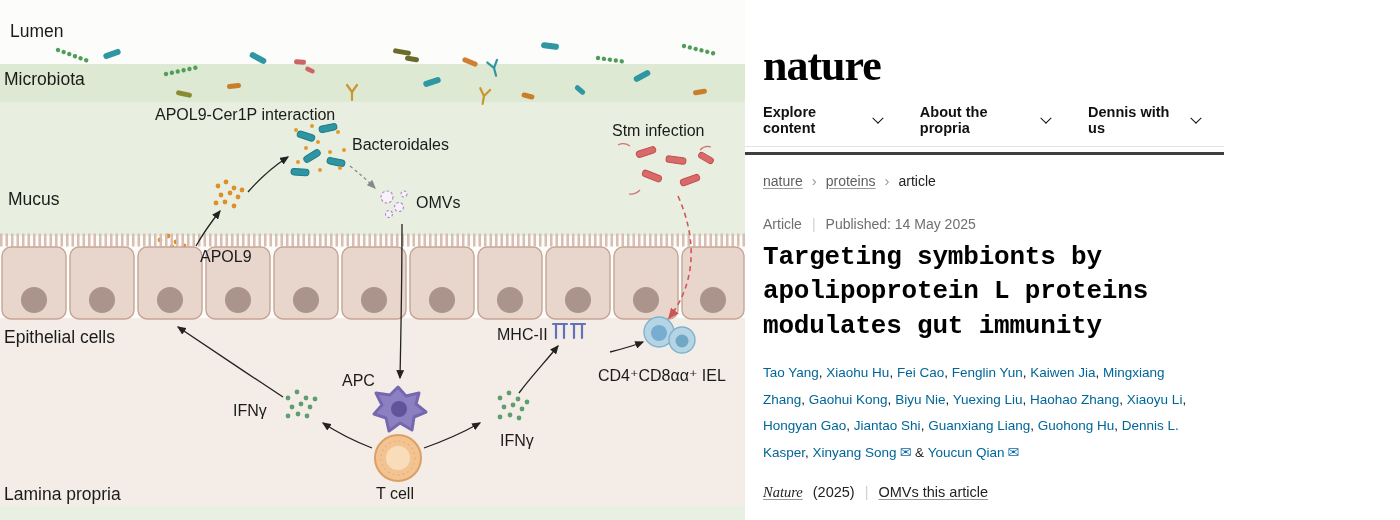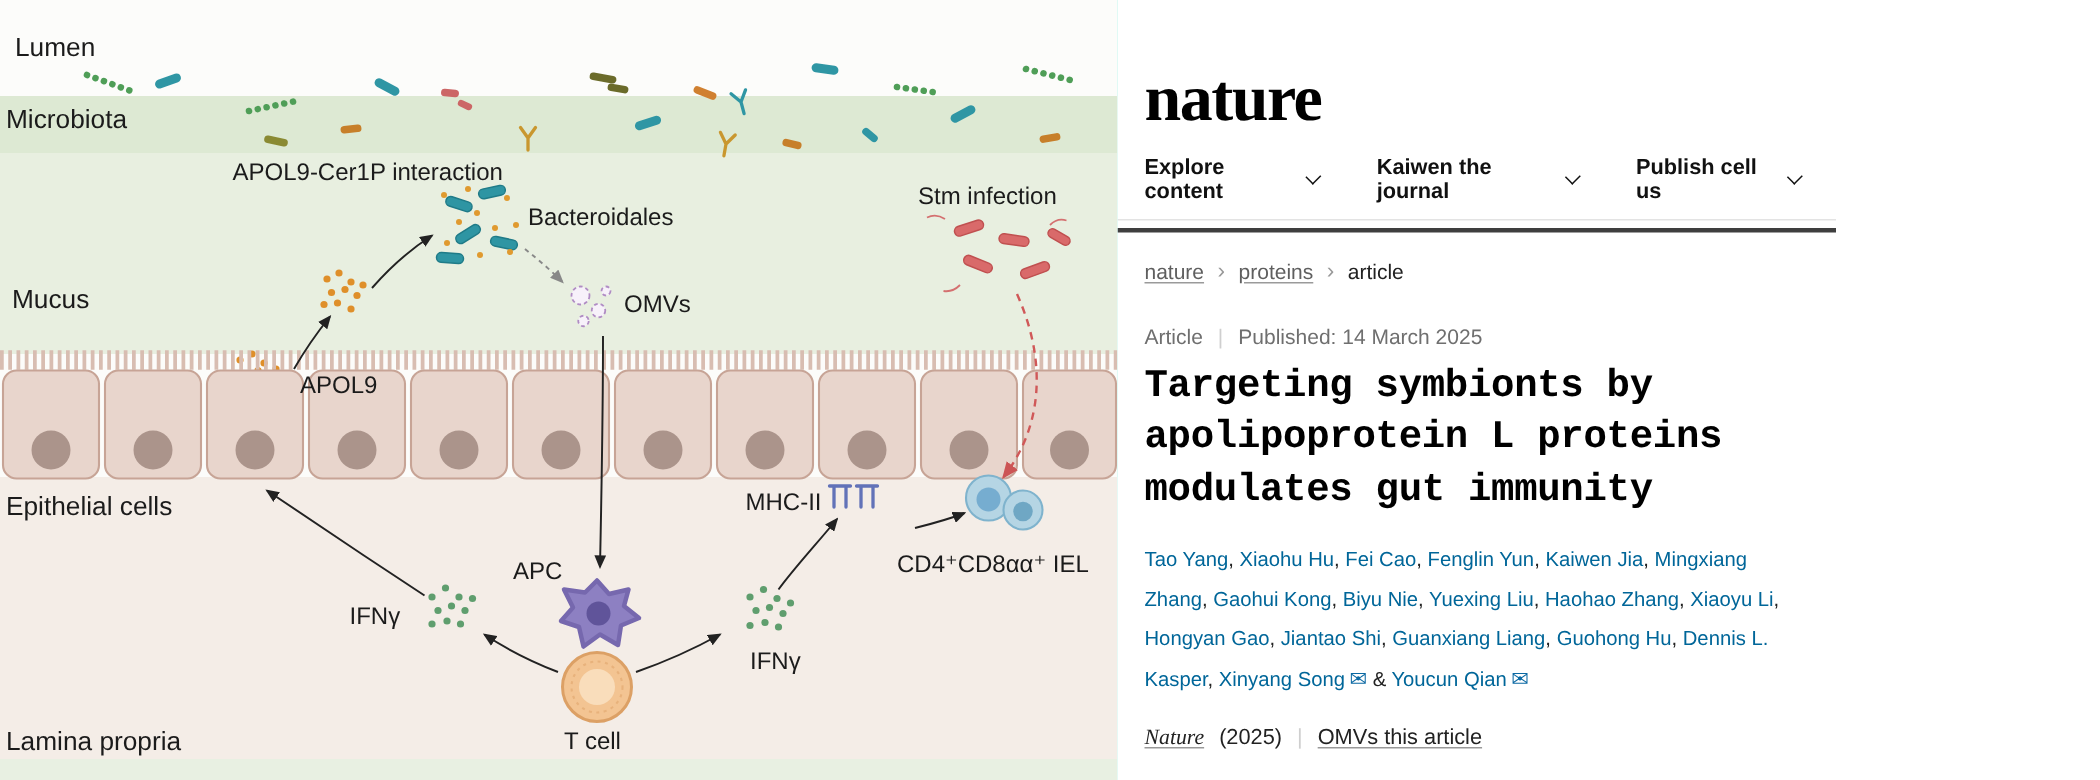--- a/index.html
+++ b/index.html
@@ -1,17 +1,17 @@
 <!DOCTYPE html>
 <html><head>
 <meta charset="utf-8">
 <style>
   html,body{margin:0;padding:0;background:#fff;}
   body{font-family:"Liberation Sans","DejaVu Sans",sans-serif;color:#222;}
-  .page{width:1224px;height:520px;display:flex;overflow:hidden;background:#5eead4;}
+  .page{width:1224px;height:520px;display:flex;overflow:hidden;background:#4d7c0f;}
 
   
   .figure-pane{width:745px;height:520px;flex:none;background:#fbfbf8;}
   svg text{font-family:"Liberation Sans","DejaVu Sans",sans-serif;fill:#1b1b1b;}
   .dzone{font-size:17.5px;}
   .dlabel{font-size:16px;}
 
   
   .article-pane{flex:1;height:520px;background:#fff;overflow:hidden;}
   .pad{padding-left:18px;padding-right:24px;}
@@ -289,45 +289,45 @@
 
   <div class="article-pane">
     <div class="pad">
       <div class="logo">nature</div>
       <div class="nav-row">
         <div class="nav-item">
           <span>Explore content</span>
           <span class="chev"></span>
         </div>
         <div class="nav-item">
-          <span>Kaiwen the journal</span>
+          <span>About the propria</span>
           <span class="chev"></span>
         </div>
         <div class="nav-item">
-          <span>Publish cell us</span>
+          <span>Dennis with us</span>
           <span class="chev"></span>
         </div>
       </div>
     </div>
     <div class="rule-light"></div>
     <div class="rule-dark"></div>
 
     <div class="pad">
       <div class="breadcrumb">
         <span class="crumb-link">nature</span>
         <span class="crumb-sep">›</span>
         <span class="crumb-link">proteins</span>
         <span class="crumb-sep">›</span>
         <span class="crumb-current">article</span>
       </div>
 
       <div class="meta-row">
         <span>Article</span>
         <span class="meta-sep">|</span>
-        <span>Published: 14 March 2025</span>
+        <span>Published: 14 May 2025</span>
       </div>
 
       <h1 class="title">Targeting symbionts by apolipoprotein L proteins modulates gut immunity</h1>
 
       <p class="authors"><a class="author-link">Tao Yang</a><span>, </span><a class="author-link">Xiaohu Hu</a><span>, </span><a class="author-link">Fei Cao</a><span>, </span><a class="author-link">Fenglin Yun</a><span>, </span><a class="author-link">Kaiwen Jia</a><span>, </span><a class="author-link">Mingxiang Zhang</a><span>, </span><a class="author-link">Gaohui Kong</a><span>, </span><a class="author-link">Biyu Nie</a><span>, </span><a class="author-link">Yuexing Liu</a><span>, </span><a class="author-link">Haohao Zhang</a><span>, </span><a class="author-link">Xiaoyu Li</a><span>, </span><a class="author-link">Hongyan Gao</a><span>, </span><a class="author-link">Jiantao Shi</a><span>, </span><a class="author-link">Guanxiang Liang</a><span>, </span><a class="author-link">Guohong Hu</a><span>, </span><a class="author-link">Dennis L. Kasper</a><span>, </span><a class="author-link">Xinyang Song</a><span class="email-icon">✉</span><span> &amp; </span><a class="author-link">Youcun Qian</a><span class="email-icon">✉</span></p>
 
       <div class="cite-row">
         <span class="journal-name">Nature</span>
         <span>(2025)</span>
         <span class="meta-sep">|</span>

